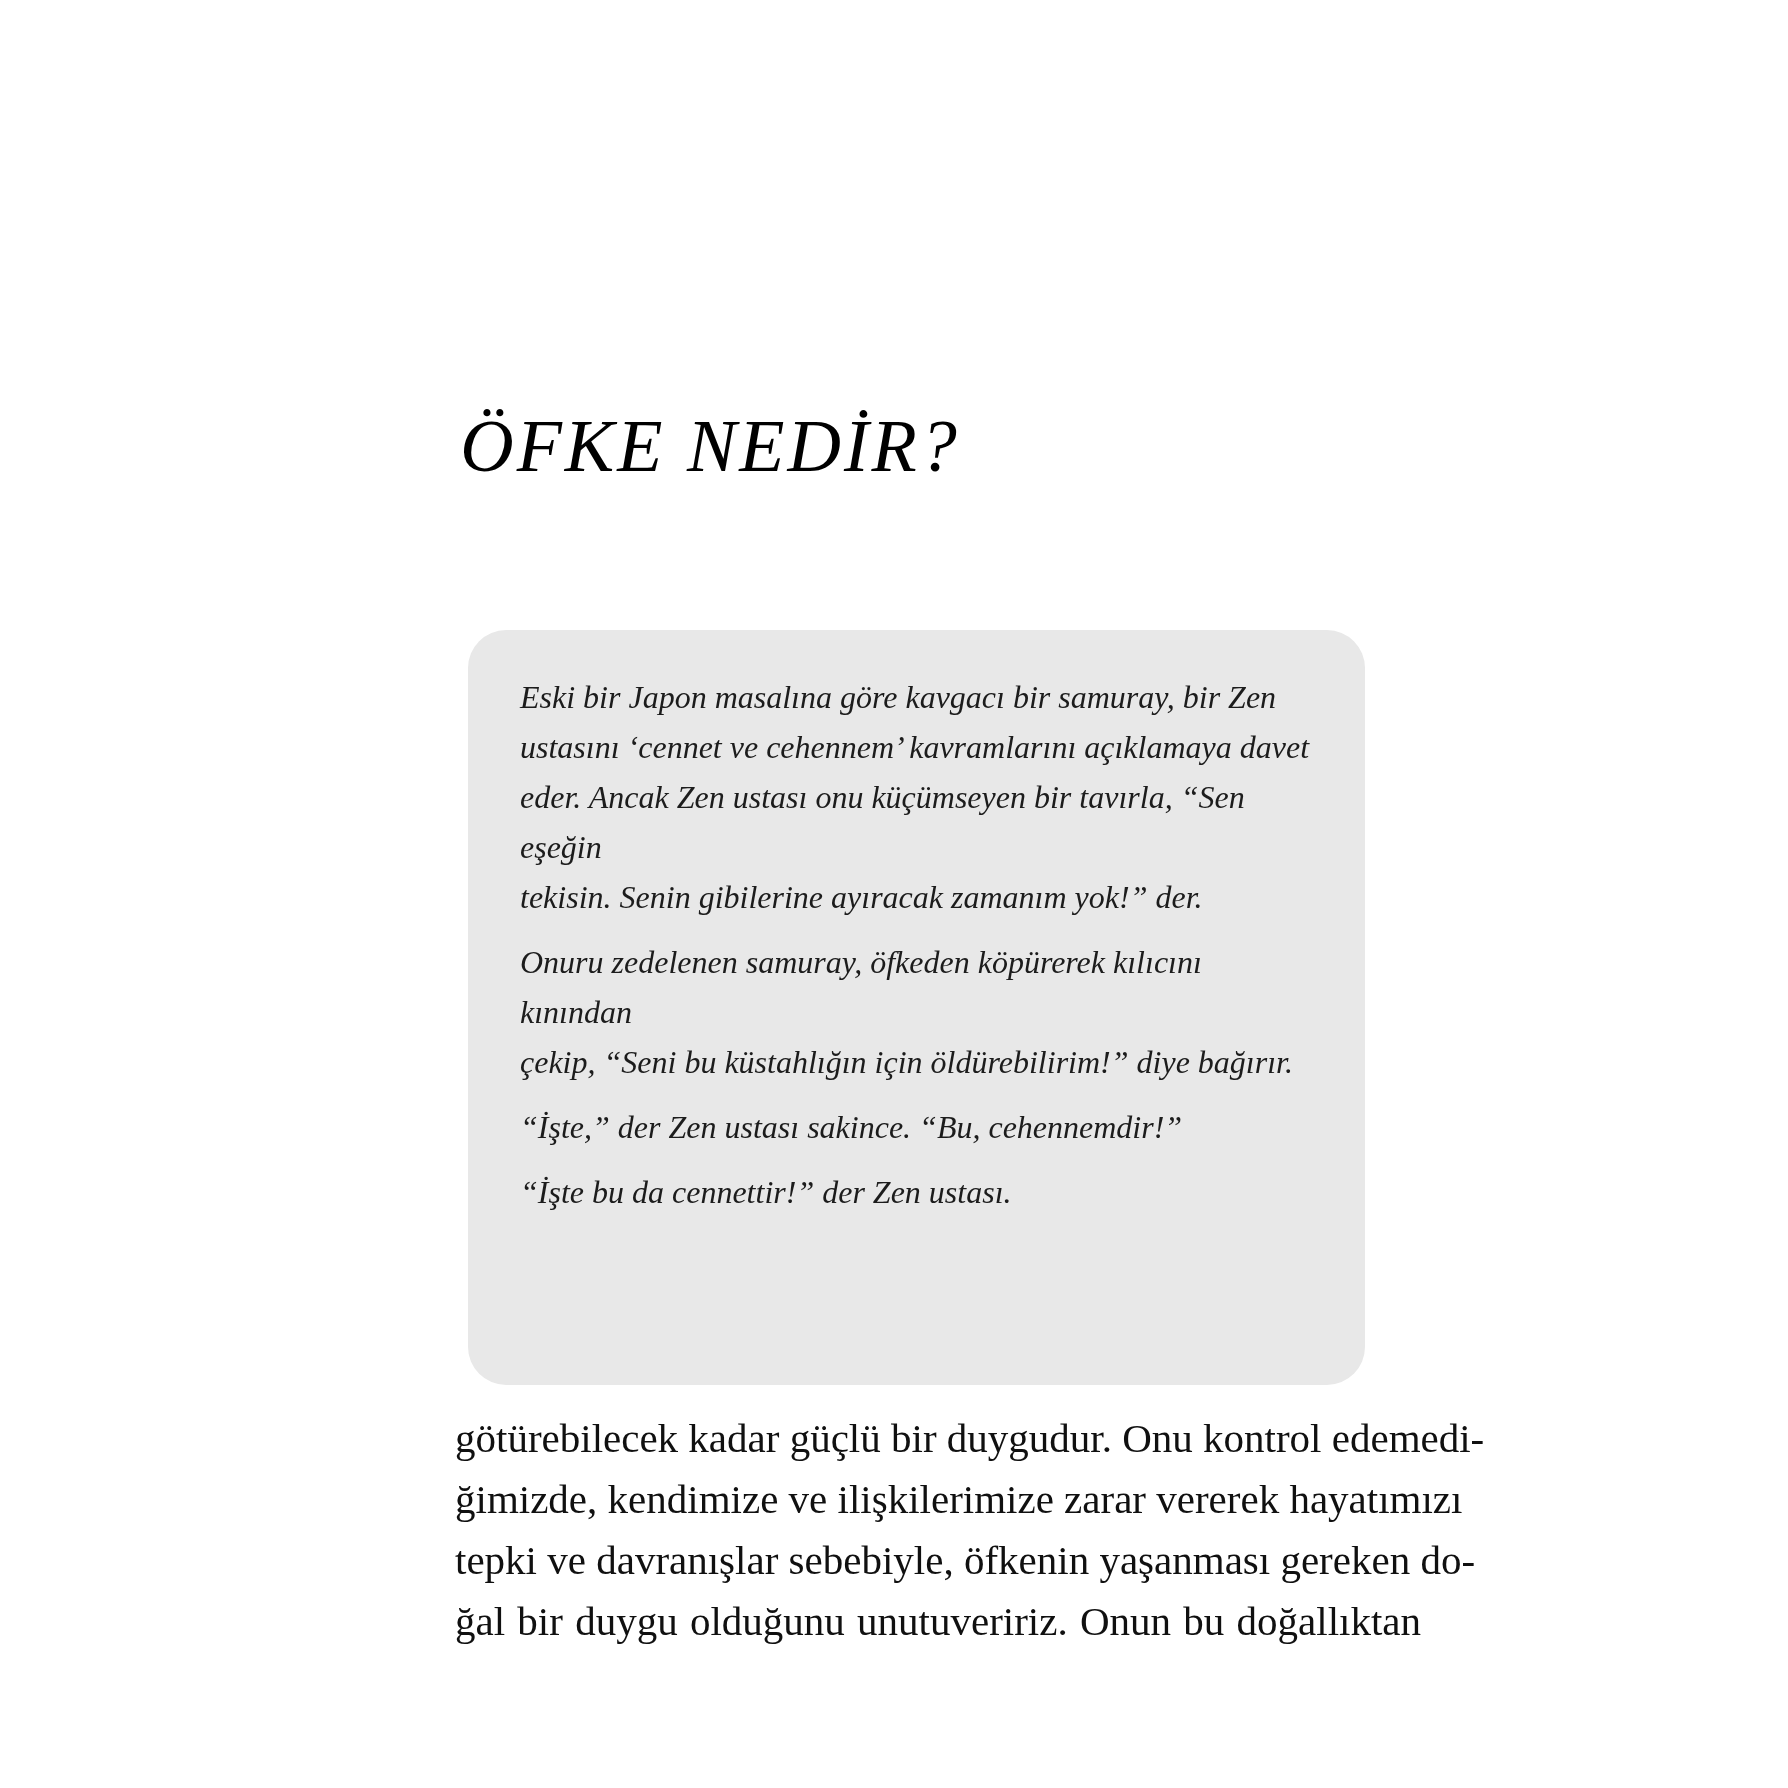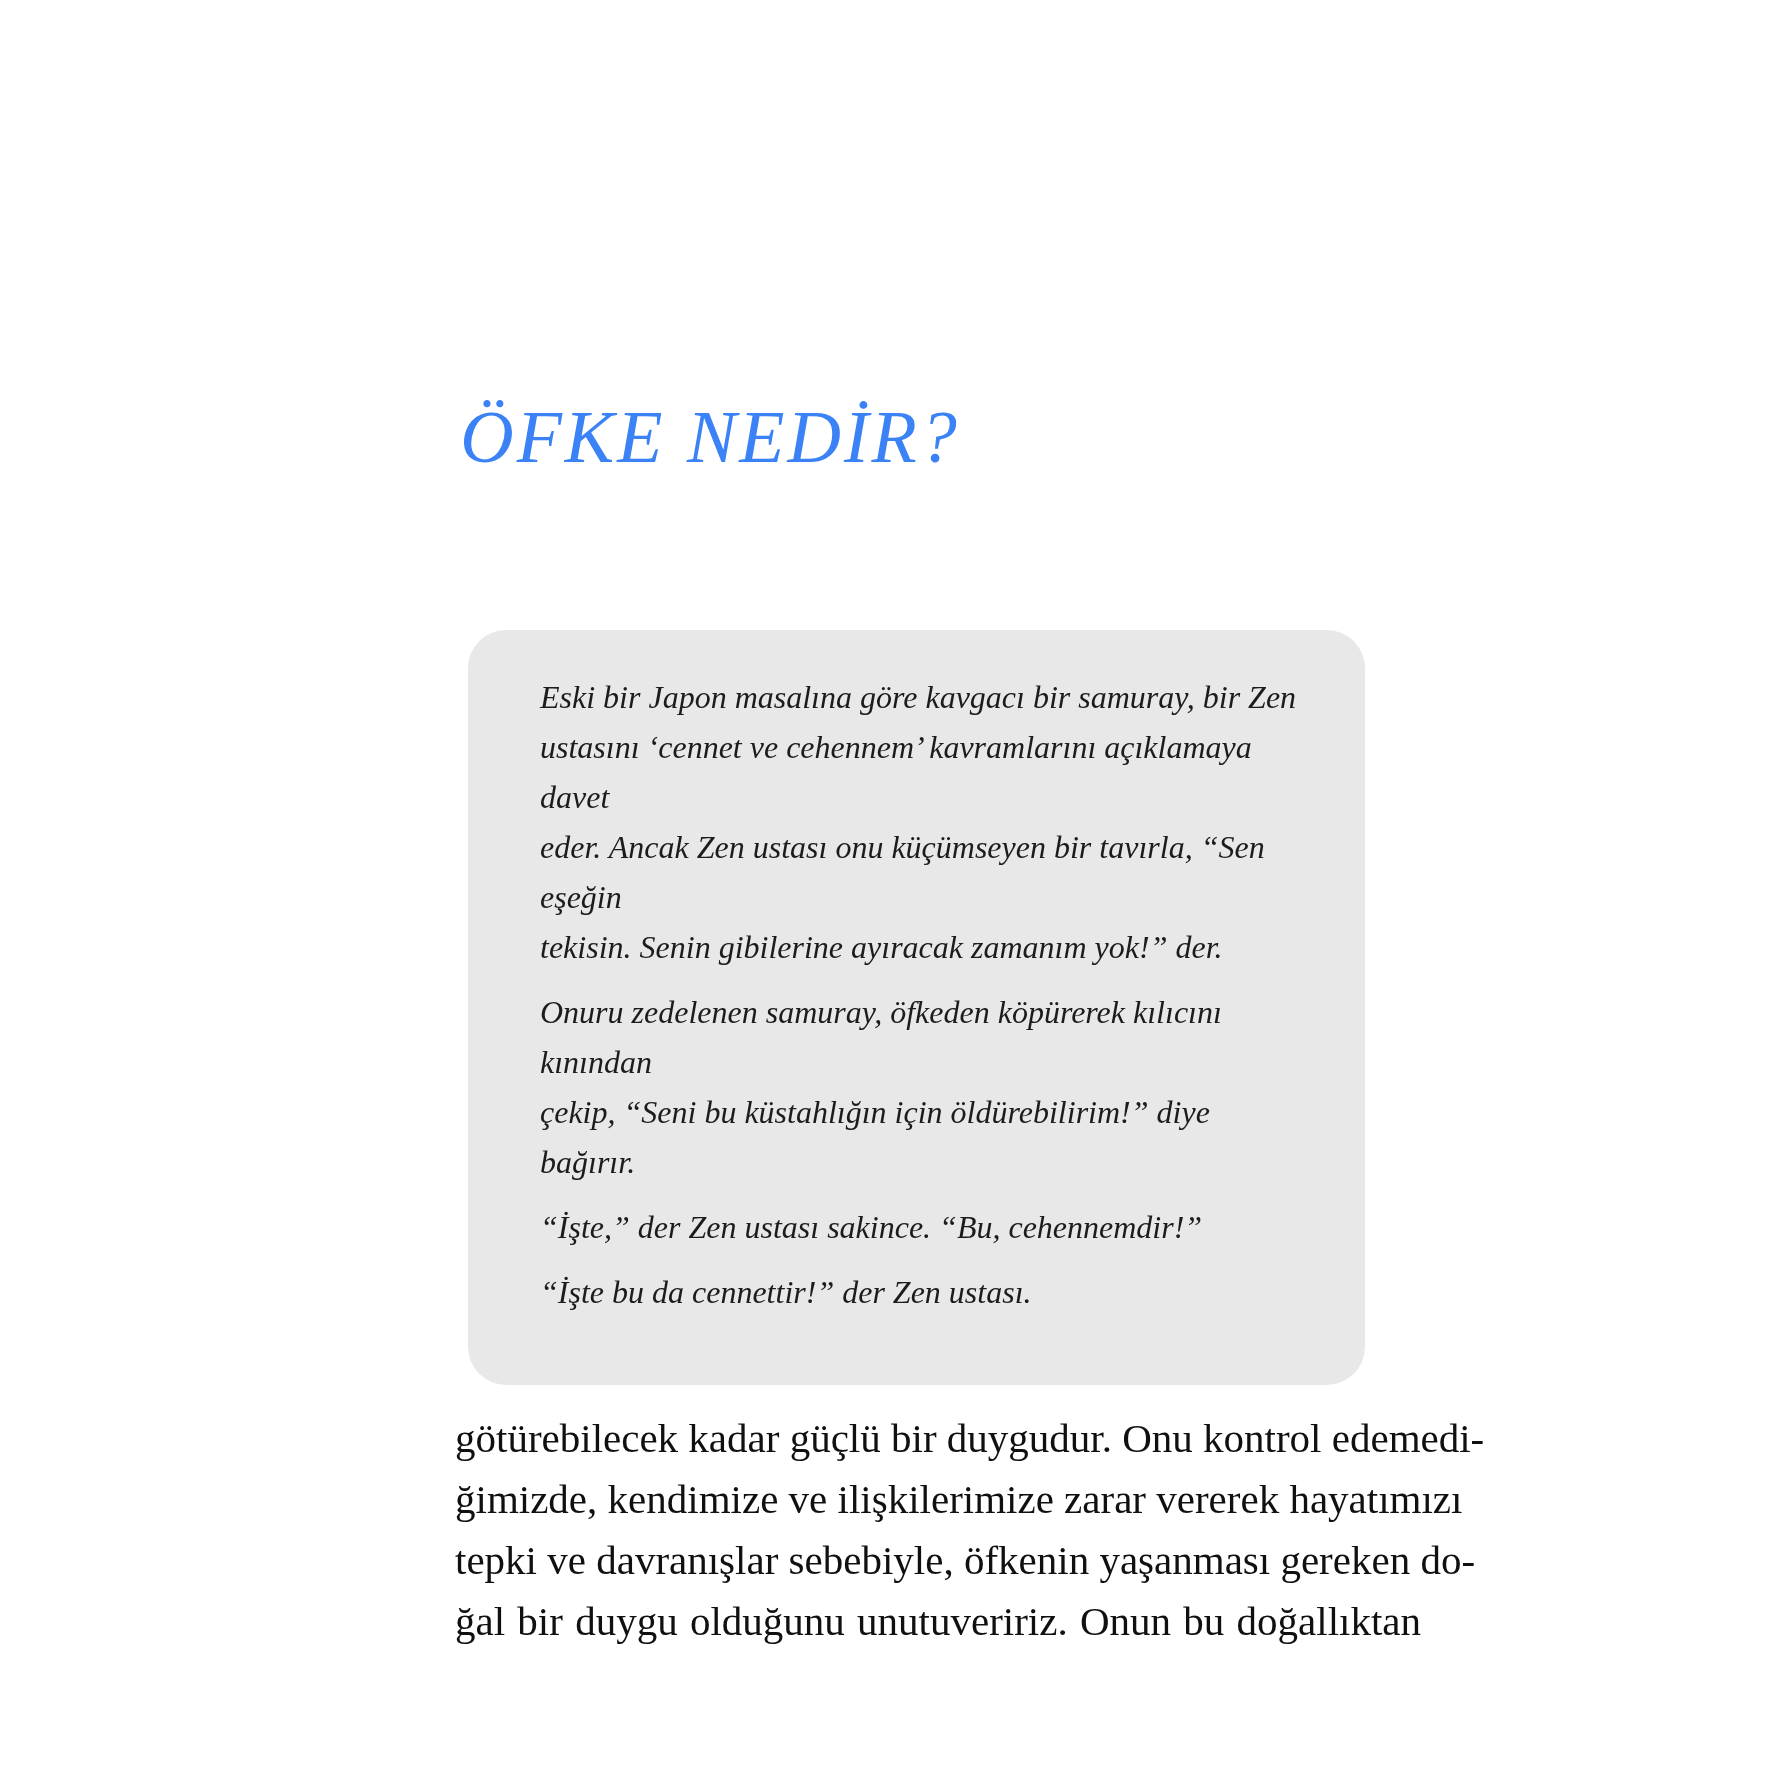--- a/index.html
+++ b/index.html
@@ -11,41 +11,41 @@
     overflow: hidden;
     font-family: "Liberation Serif", serif;
     color: #111111;
   }
   .page {
     position: absolute;
     inset: 0;
   }
   .chapter-title {
     position: absolute;
-    top: 395px;
+    top: 404px;
     left: 0;
     width: 1420px;
     margin: 0;
     text-align: center;
     font-style: italic;
     font-weight: 400;
     font-size: 74px;
     letter-spacing: 3px;
-    color: #3b82f6;
+    color: #000000;
   }
   .story-box {
     position: absolute;
     left: 468px;
     top: 630px;
     width: 897px;
     height: 755px;
     box-sizing: border-box;
     background: #e8e8e8;
     border-radius: 38px;
-    padding: 42px 54px 28px 72px;
+    padding: 42px 54px 28px 52px;
     overflow: hidden;
   }
   .story-p {
     margin: 0 0 15px 0;
     font-style: italic;
     font-weight: 400;
     font-size: 32px;
     line-height: 50px;
     color: #1c1c1c;
     white-space: pre-line;

